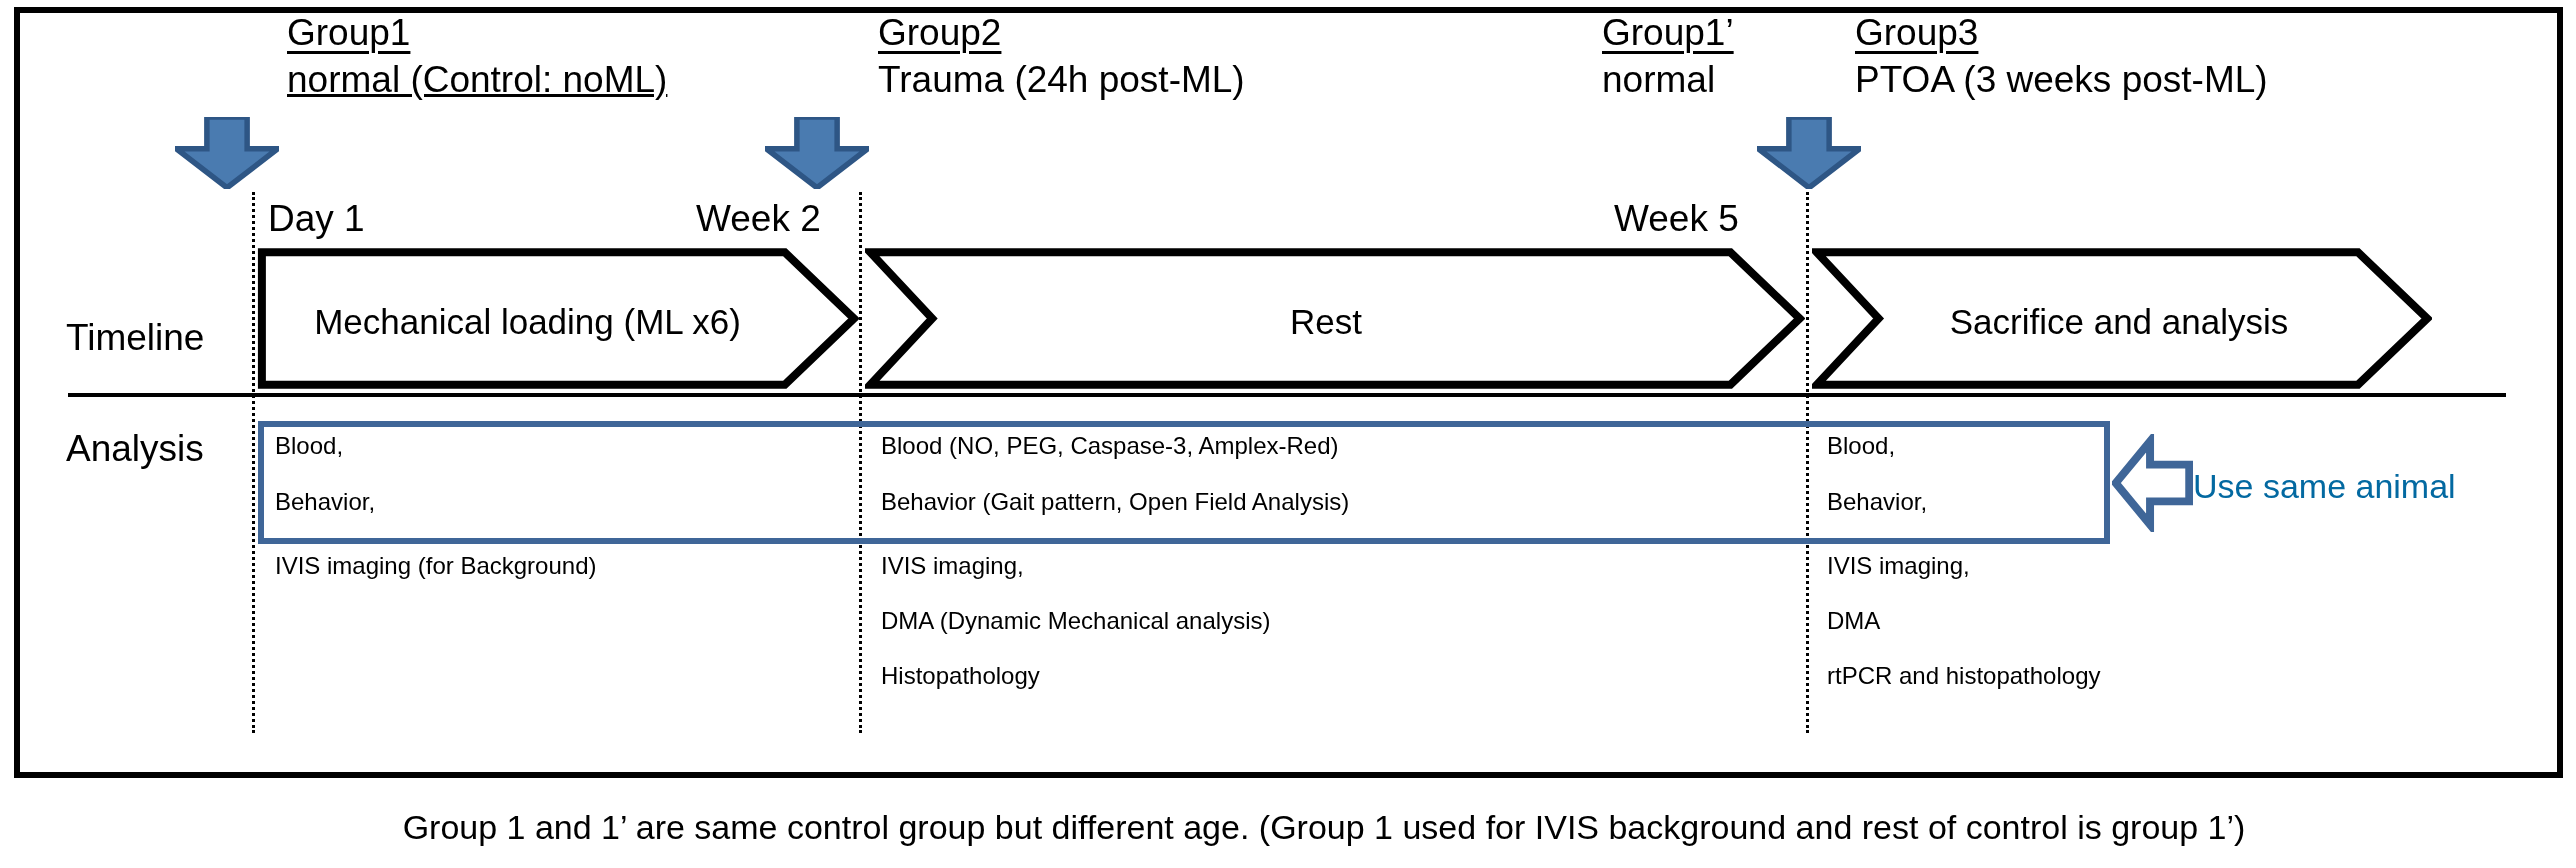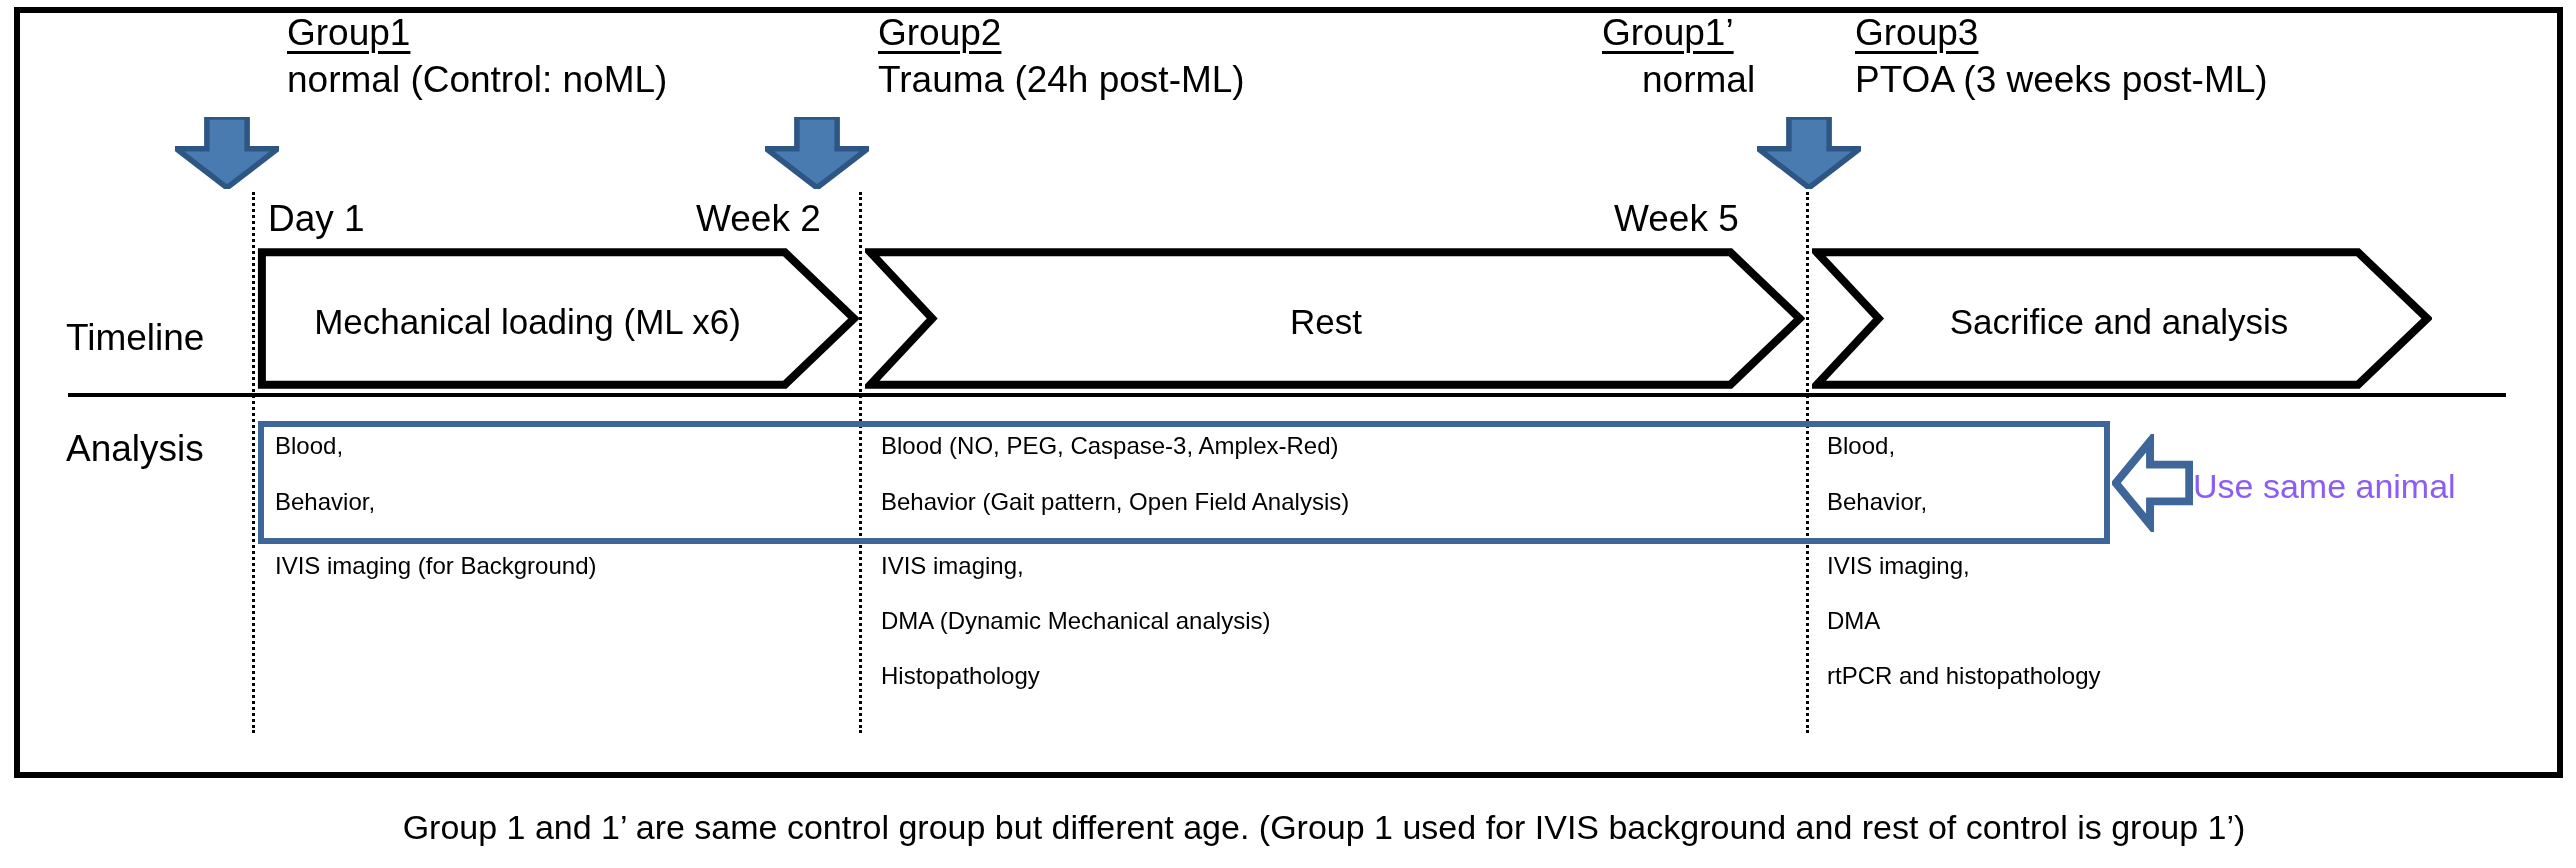--- a/index.html
+++ b/index.html
@@ -105,21 +105,21 @@
     position: absolute;
     font-size: 24px;
     color: #000000;
     white-space: nowrap;
   }
 
   
   #use-same-animal-label {
     position: absolute;
     font-size: 34px;
-    color: #8b5cf6;
+    color: #0369a1;
     white-space: nowrap;
   }
   #use-same-animal-arrow {
     position: absolute;
     width: 81px;
     height: 98px;
   }
 
   
   #caption {
@@ -133,27 +133,27 @@
   }
 </style>
 </head>
 <body>
 
 <div id="figure-frame"></div>
 
 <div class="stage">
 
   <div class="abs group-name" style="left:287px; top:13.5px;">Group1</div>
-  <div class="abs group-desc" style="left:287px; top:61px;">normal (Control: noML)</div>
+  <div class="abs group-desc" style="left:287px; top:61px;text-decoration:underline;">normal (Control: noML)</div>
 
   <div class="abs group-name" style="left:878px; top:13.5px;">Group2</div>
   <div class="abs group-desc" style="left:878px; top:61px;">Trauma (24h post-ML)</div>
 
   <div class="abs group-name" style="left:1602px; top:13.5px;">Group1’</div>
-  <div class="abs group-desc" style="left:1602px; top:61px;margin-left:40px;">normal</div>
+  <div class="abs group-desc" style="left:1602px; top:61px;">normal</div>
 
   <div class="abs group-name" style="left:1855px; top:13.5px;">Group3</div>
   <div class="abs group-desc" style="left:1855px; top:61px;">PTOA (3 weeks post-ML)</div>
 
   <div class="down-arrow" style="left:175px; top:117px;">
     <svg viewBox="0 0 170 118" width="104" height="72">
       <polygon points="52,0 118,0 118,52 168,52 85,116 2,52 52,52" fill="#4A7BB0" stroke="#2E5685" stroke-width="9" stroke-linejoin="miter"></polygon>
     </svg>
   </div>
 

